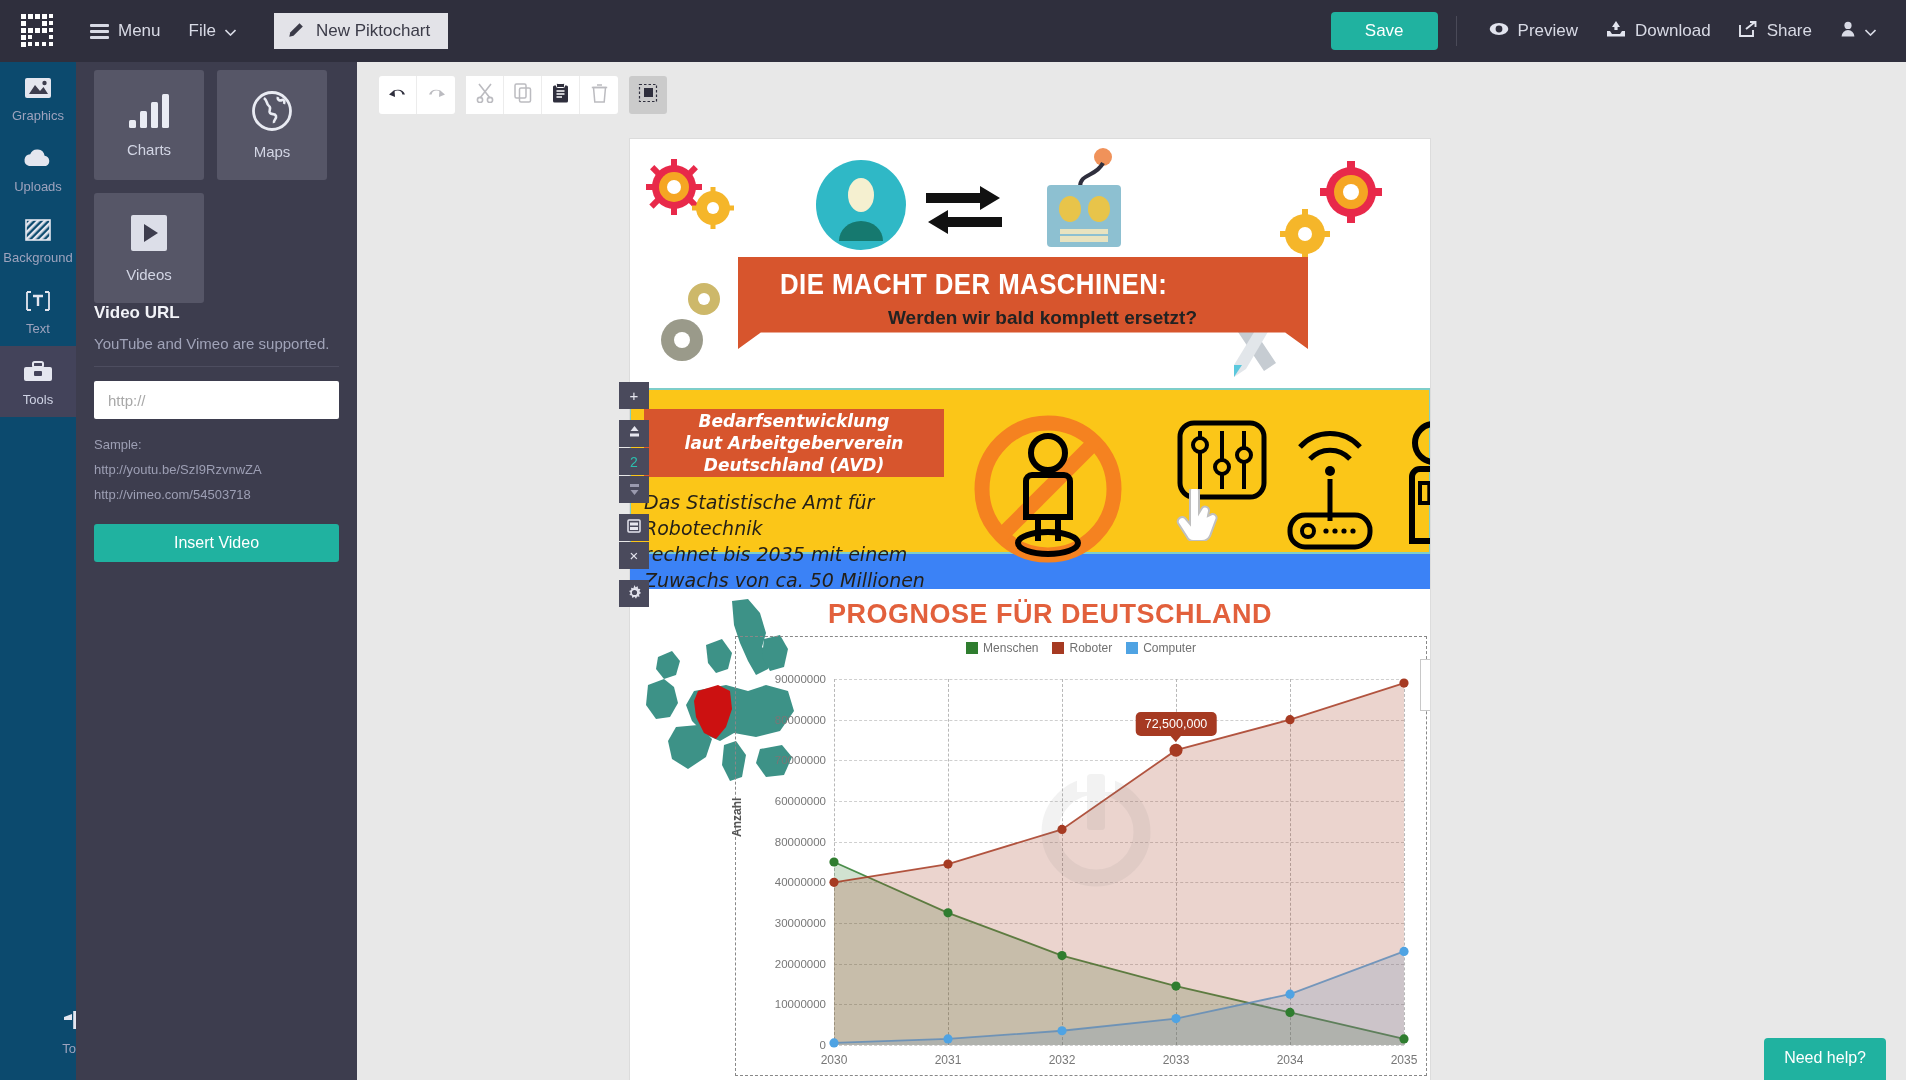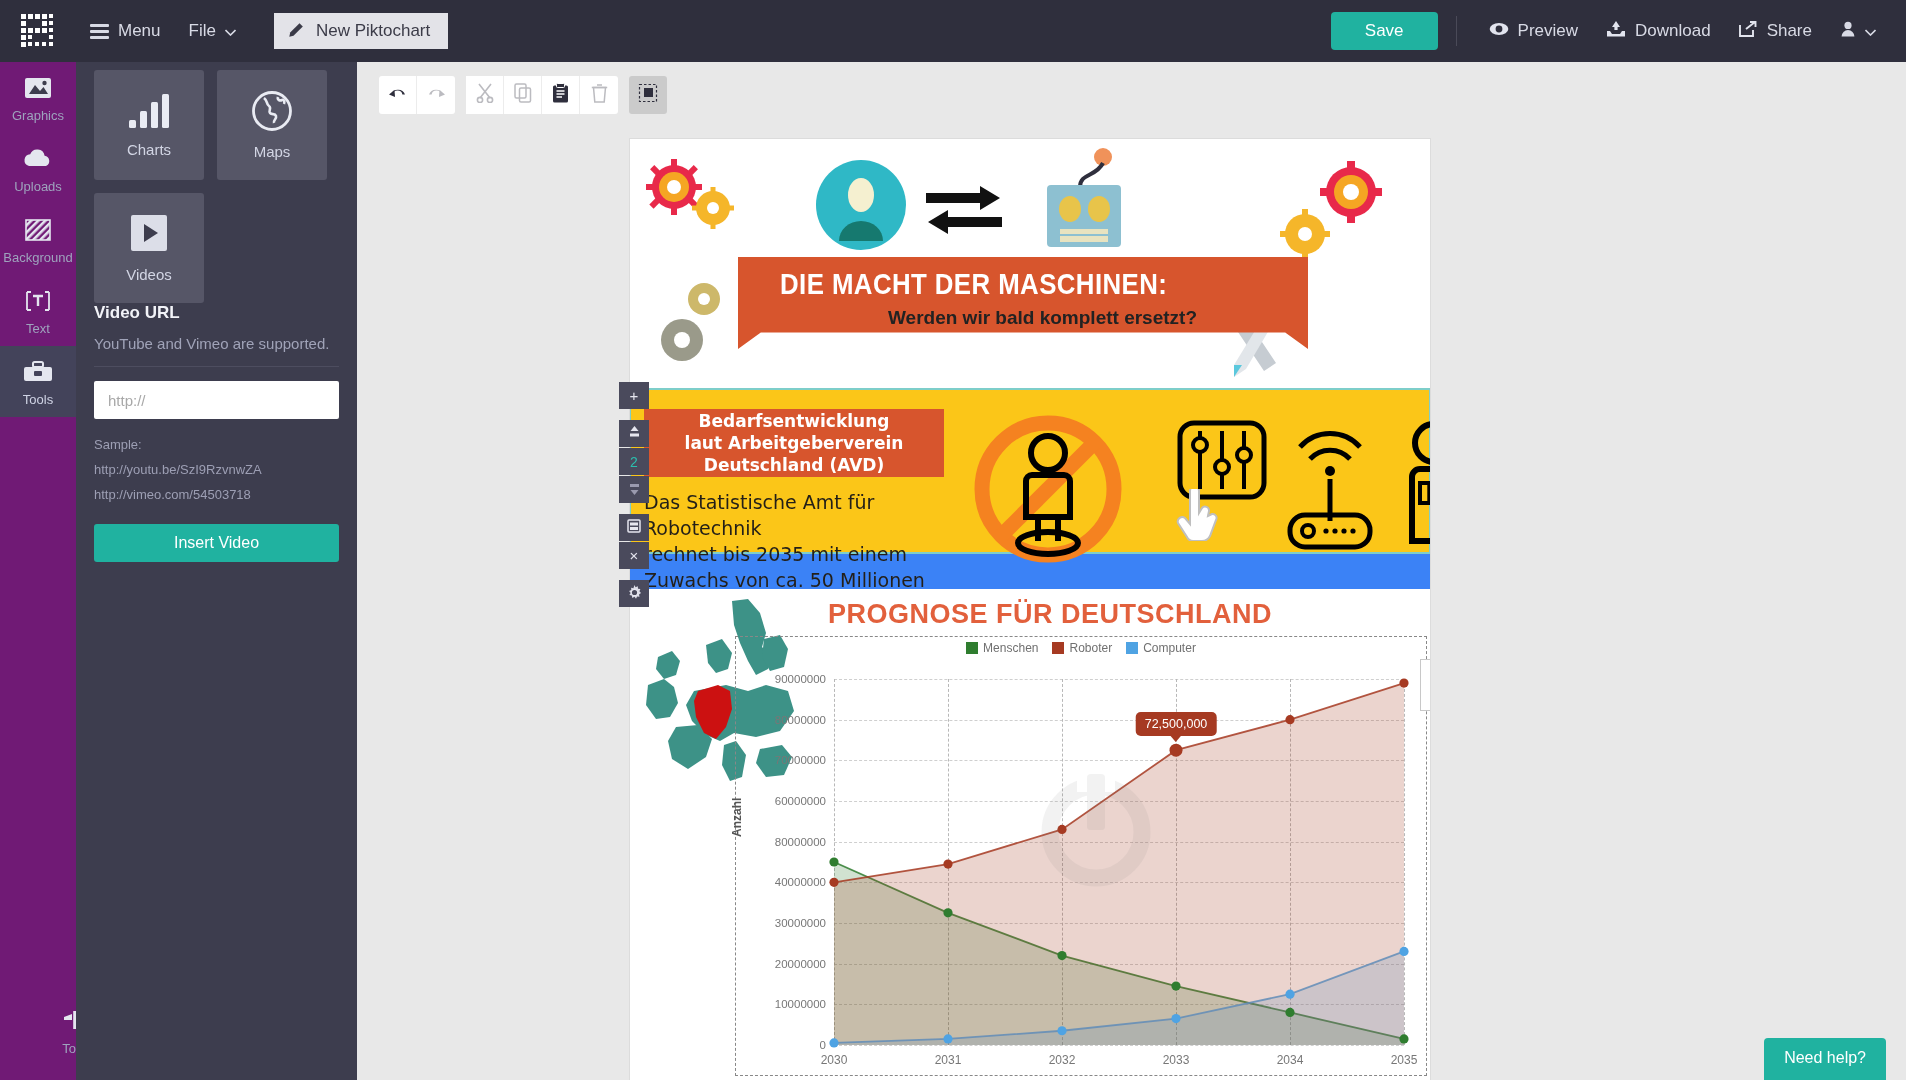--- a/index.html
+++ b/index.html
@@ -41,21 +41,21 @@
   #save-btn {
     background: #20b2a0; color: #fff; border: none; border-radius: 4px;
     height: 38px; padding: 0 34px; font-size: 17px; cursor: pointer;
     font-family: "Liberation Sans", sans-serif;
   }
   .tb-div { width: 1px; height: 30px; background: #4a4a58; margin: 0 18px; }
 
   
   #rail {
     position: absolute; left: 0; top: 62px; width: 76px; height: 1018px;
-    background: #701a75;
+    background: #0c4a6e;
   }
   .rail-item {
     width: 76px; padding: 14px 0 10px; text-align: center; cursor: pointer;
     color: #9ea3bd; font-size: 13px;
   }
   .rail-item.active { background: #43435a; color: #cfd3e4; }
   .rail-item .glyph { display: block; height: 28px; margin-bottom: 4px; }
   .rail-item svg { fill: #e4e6ef; }
   #rail-tour { position: absolute; bottom: 14px; left: 0; margin-left: 37px; }
 
@@ -133,21 +133,21 @@
     letter-spacing: .5px; transform: scaleX(.86); transform-origin: left center;
   }
   #b1-t2 {
     position: absolute; left: 258px; top: 168px; width: 430px;
     color: #222; font-size: 19px; font-weight: bold;
   }
 
   
   #b2 {
     position: absolute; left: 0; top: 250px; width: 800px; height: 164px;
-    background: #fbc618; outline: 2px solid #7ececa; outline-offset: -1px;
+    background: #fbc618; outline: 2px solid #7ececa; outline-offset: -1px; font-style: italic;
   }
   #b2-head {
     position: absolute; left: 14px; top: 20px; width: 300px; height: 68px;
     background: #d7552d; color: #fff; text-align: center;
     font-size: 17px; font-weight: bold; line-height: 22px;
     display: flex; align-items: center; justify-content: center;
     font-family: "DejaVu Sans", sans-serif;
   }
   #b2-body {
     position: absolute; left: 14px; top: 100px; width: 320px;

